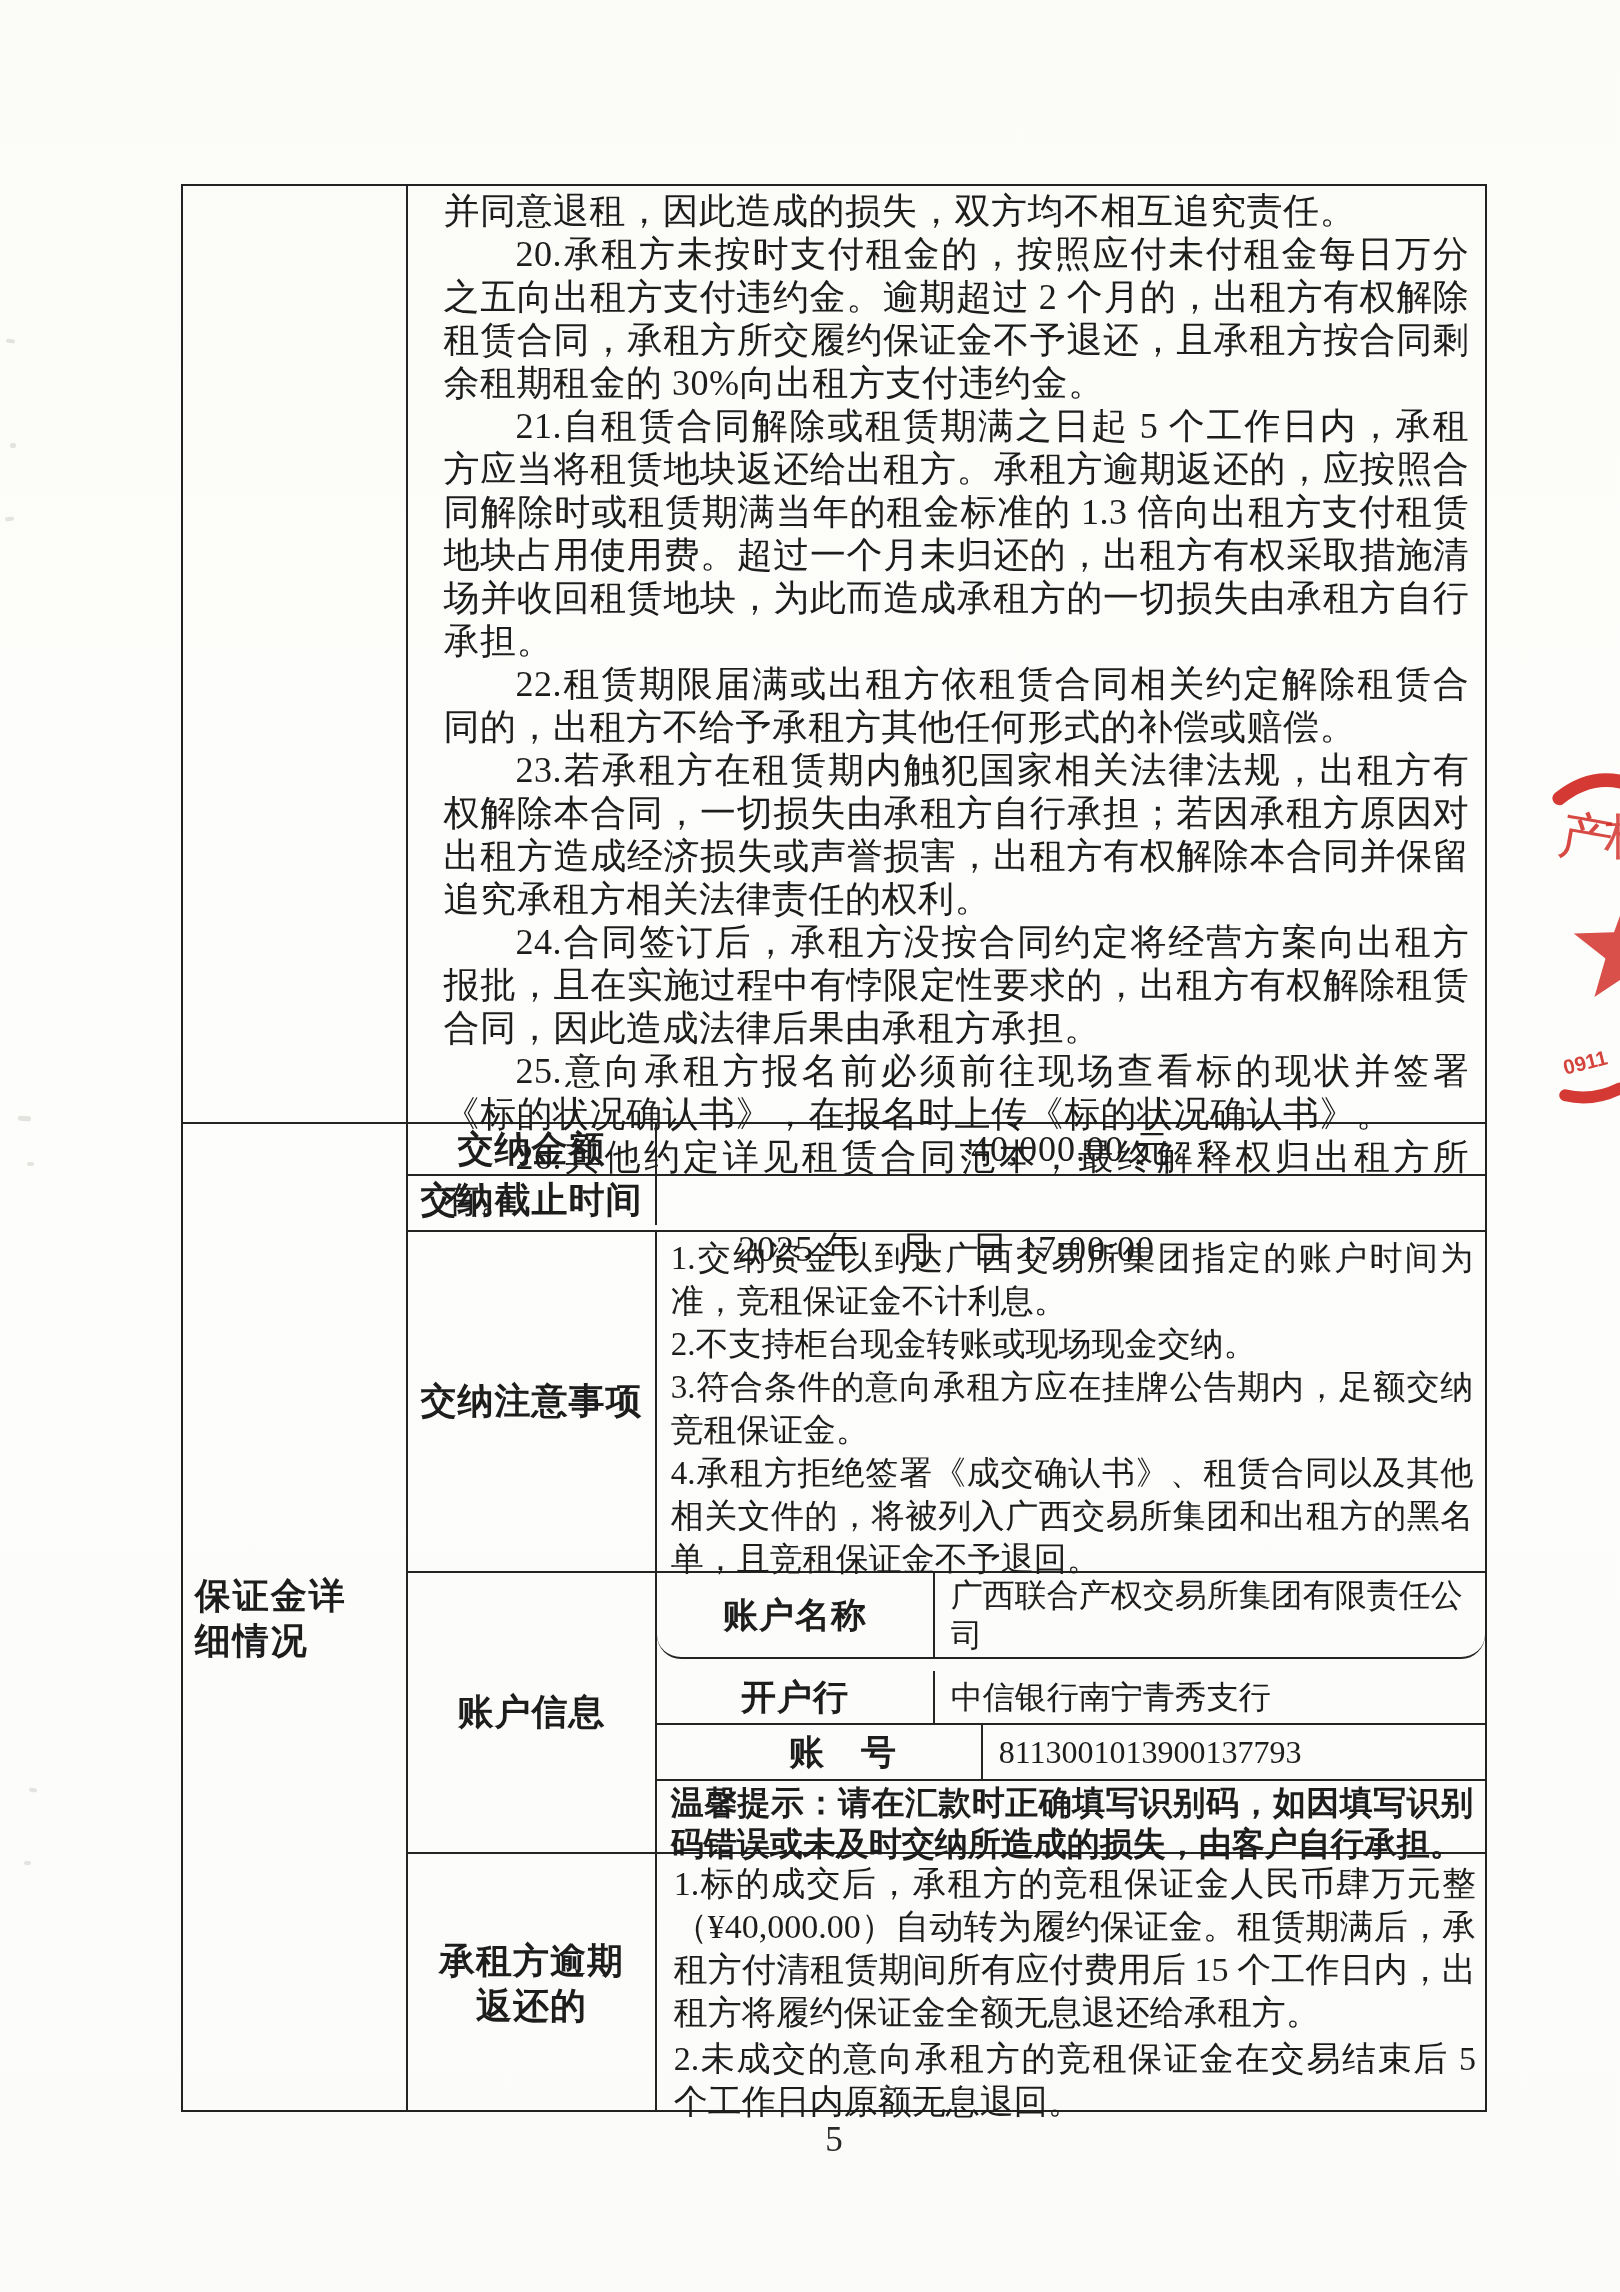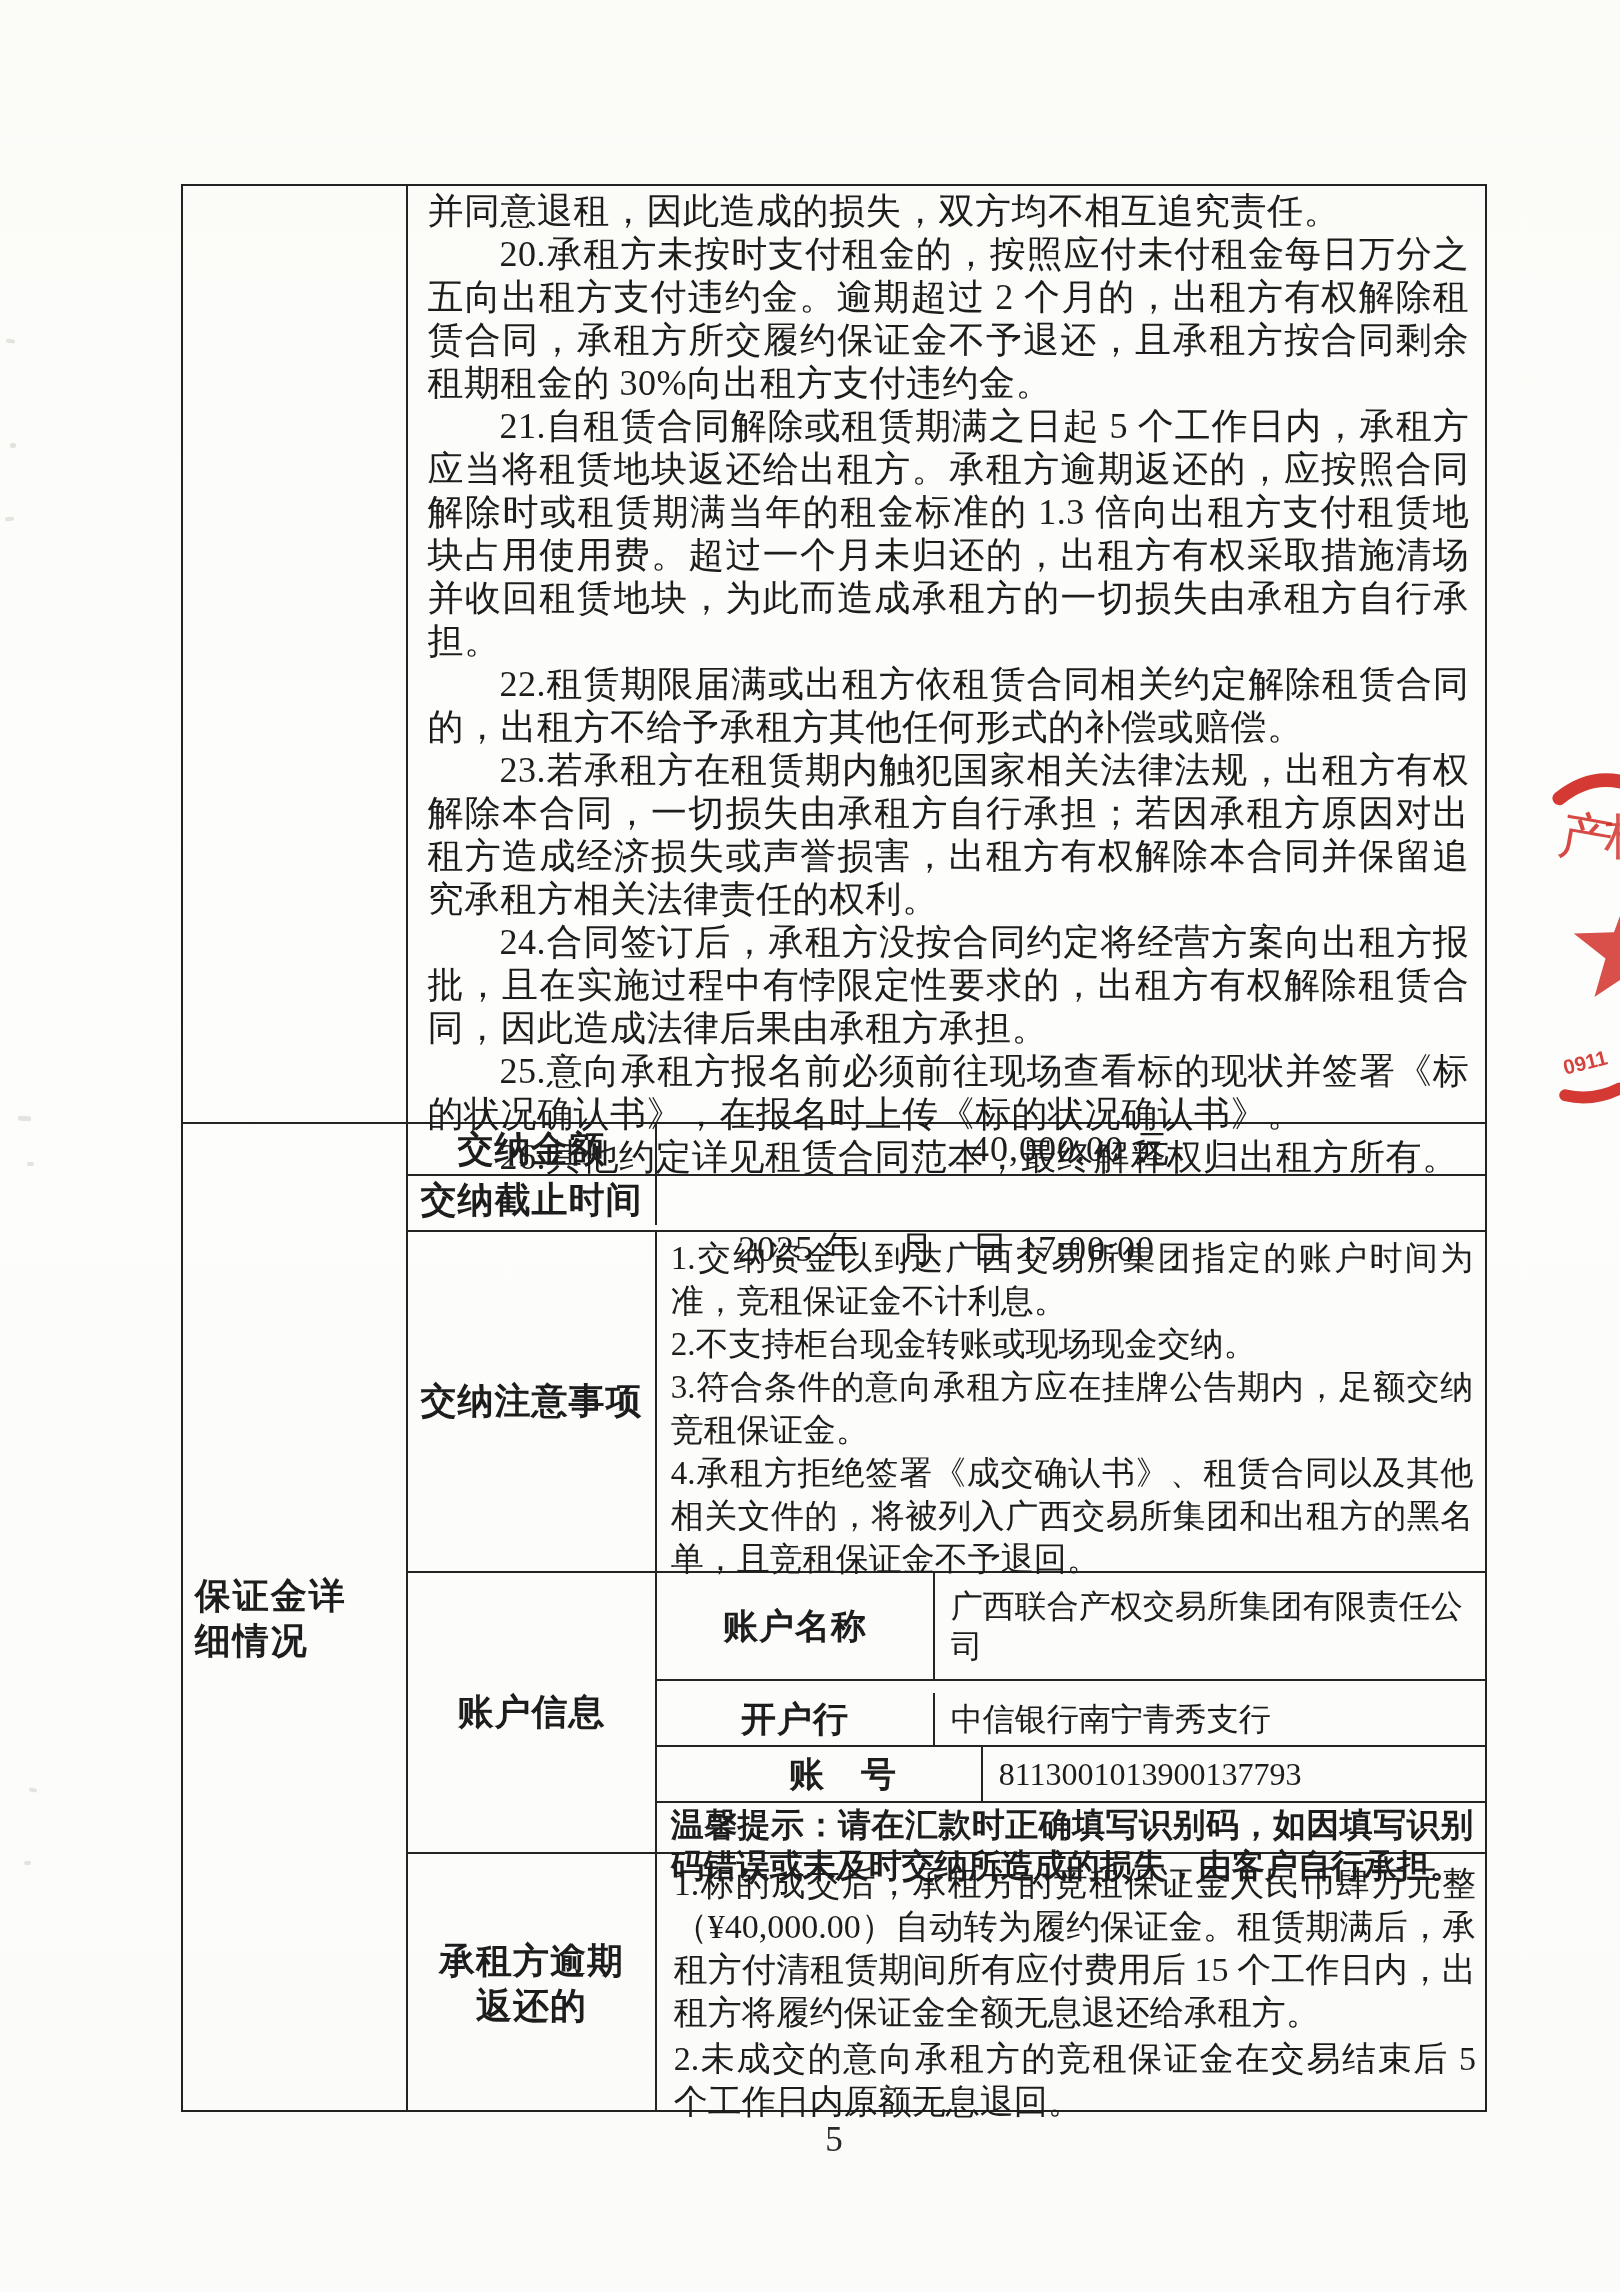--- a/index.html
+++ b/index.html
@@ -16,21 +16,21 @@
   .doc-table{
     position:absolute;left:181px;top:184px;width:1306px;height:1928px;
     border:2.9px solid #222;box-sizing:border-box;
     display:flex;flex-direction:column;background:transparent;
   }
   .doc-table *{box-sizing:border-box;}
   .row{display:flex;border-bottom:2.9px solid #242424;flex:0 0 auto;}
   .row:last-child{border-bottom:none;}
 
   
-  .row-clauses{height:938px;}
+  .row-clauses{height:938px;gap:16px;}
   .cell-blank{width:225px;border-right:2.9px solid #242424;}
   .cell-clauses{
     flex:1;padding:3.9px 15.7px 0 19.6px;
     font-size:36px;line-height:43px;text-align:justify;
     letter-spacing:0.5px;
   }
   .cell-clauses p{margin:0;text-indent:2em;}
   .cell-clauses p:first-child{text-indent:0;}
 
   
@@ -63,21 +63,21 @@
   .r-notes{height:341px;}
   .r-account{height:281px;}
   .r-disposal{height:257px;}
 
   .notes-cell{padding:4.9px 11.8px 0 13.7px;font-size:33px;line-height:43px;text-align:justify;}
   .notes-cell p{margin:0;}
 
   .acct-rows{flex:1;display:flex;flex-direction:column;}
   .arow{display:flex;border-bottom:2.9px solid #242424;flex:0 0 auto;}
   .arow:last-child{border-bottom:none;}
-  .ar-name{height:108px;}
+  .ar-name{height:86px;border-radius:24px;}
   .ar-bank{height:54px;margin-top:12px;}
   .ar-no{height:56px;padding-left:48px;}
   .ar-tip{height:82px;display:block;}
   .sub-lbl{
     width:278px;border-right:2.9px solid #242424;
     display:flex;align-items:center;justify-content:center;
     font-family:"Liberation Sans","DejaVu Sans",sans-serif;
     font-weight:700;font-size:35px;letter-spacing:1px;
   }
   .sub-val{flex:1;display:flex;align-items:center;padding:0 9.8px 0 15.7px;font-size:32px;line-height:40px;}

